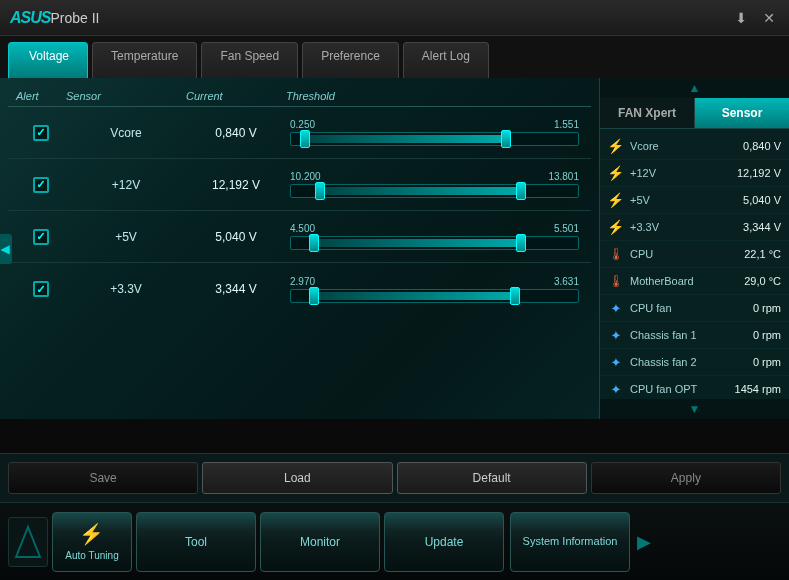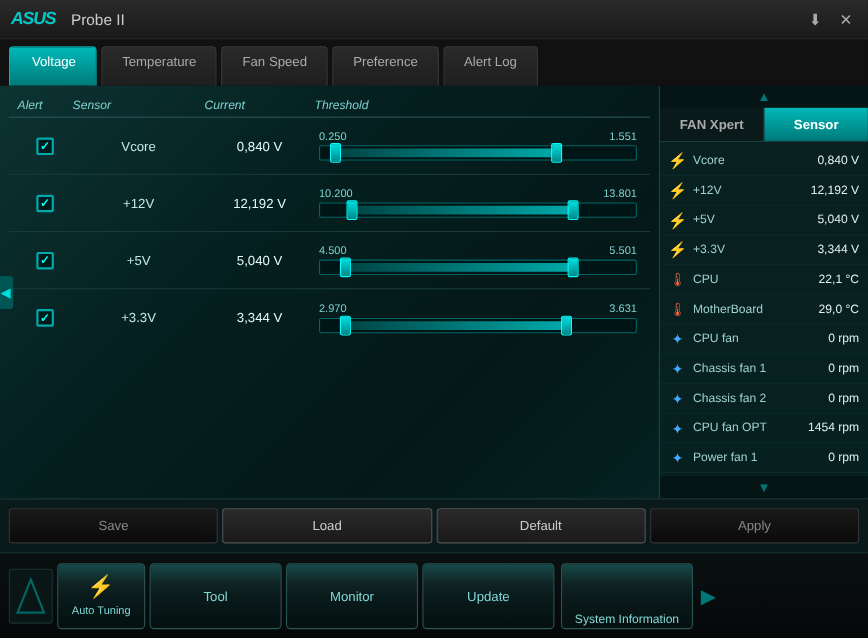--- a/index.html
+++ b/index.html
@@ -21,21 +21,21 @@
       align-items: center;
       padding: 0 10px;
       border-bottom: 1px solid #333;
     }
     .titlebar-logo {
       font-weight: bold;
       font-size: 16px;
       color: #00c8c8;
       font-style: italic;
       letter-spacing: -1px;
-      margin-right: 14px;
+      margin-right: 0;
     }
     .titlebar-title {
       color: #ccc;
       font-size: 14px;
       flex: 1;
     }
     .titlebar-controls {
       display: flex;
       gap: 8px;
     }
@@ -208,20 +208,21 @@
       border: 1px solid #00ffff;
     }
 
     
     .bottom-buttons {
       display: flex;
       background: #0a1a1a;
       padding: 8px;
       gap: 4px;
       border-top: 1px solid #1a3a3a;
+      margin-top: 34px;
     }
     .bottom-btn {
       flex: 1;
       padding: 8px;
       text-align: center;
       background: linear-gradient(180deg, #1a1a1a 0%, #0a0a0a 100%);
       border: 1px solid #333;
       color: #888;
       cursor: pointer;
       border-radius: 3px;
@@ -359,21 +360,20 @@
     .footer-btn-auto {
       width: 80px;
       flex-direction: column;
     }
     .footer-btn-regular {
       width: 120px;
     }
     .footer-btn-system {
       width: 120px;
       margin-left: 2px;
-      justify-content: flex-end;
     }
 
     .footer-right-arrow {
       width: 20px;
       height: 60px;
       display: flex;
       align-items: center;
       justify-content: center;
       color: #007777;
       cursor: pointer;

